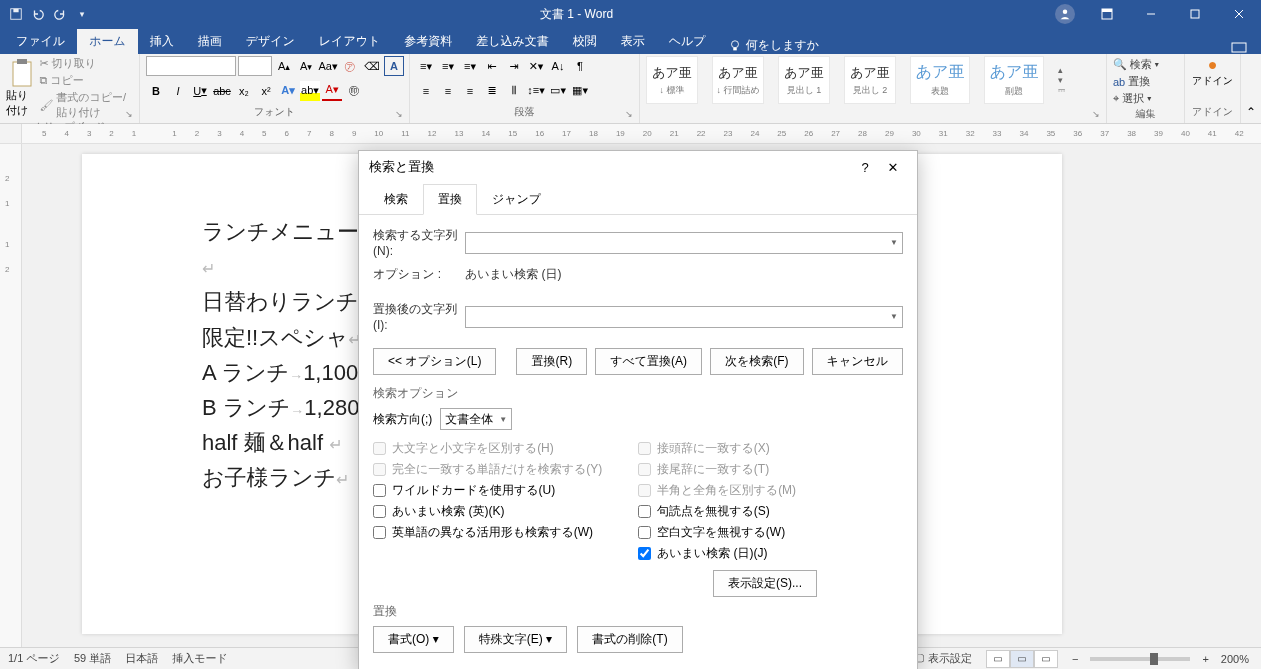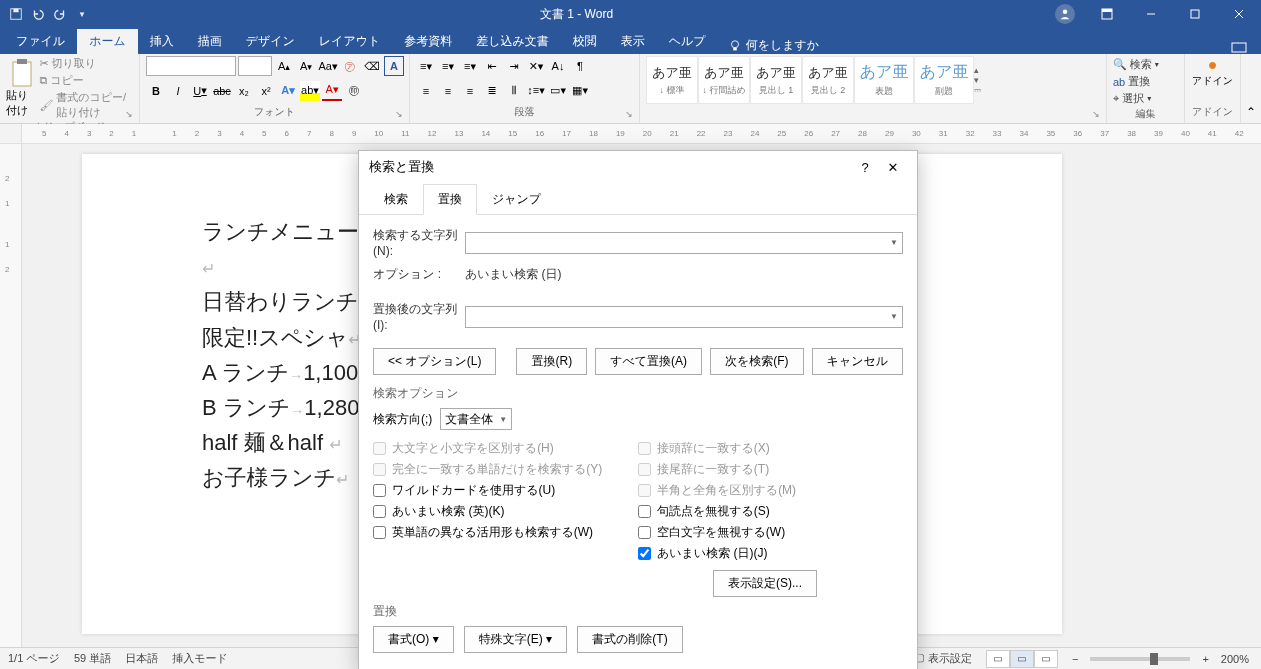--- a/index.html
+++ b/index.html
@@ -253,21 +253,21 @@
       <div class="rbtn">⫴</div>
       <div class="rbtn">↕≡▾</div>
       <div class="rbtn">▭▾</div>
       <div class="rbtn">▦▾</div>
     </div>
     <div class="glabel">段落</div>
     <div class="collapse-btn">↘</div>
   </div>
 
   <div class="ribbon-group" style="flex:1">
-    <div class="grow" id="styles-row" style="gap:0">
+    <div class="grow" id="styles-row" style="gap:14px">
         <div class="style-box">
           <div class="preview">あア亜</div>
           <div>↓ 標準</div>
         </div>
         <div class="style-box">
           <div class="preview">あア亜</div>
           <div>↓ 行間詰め</div>
         </div>
         <div class="style-box">
           <div class="preview">あア亜</div>

